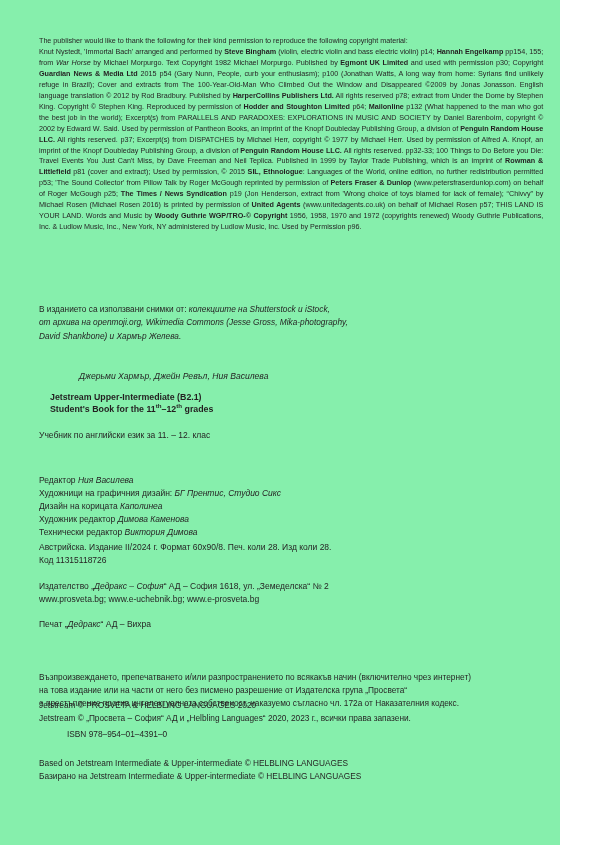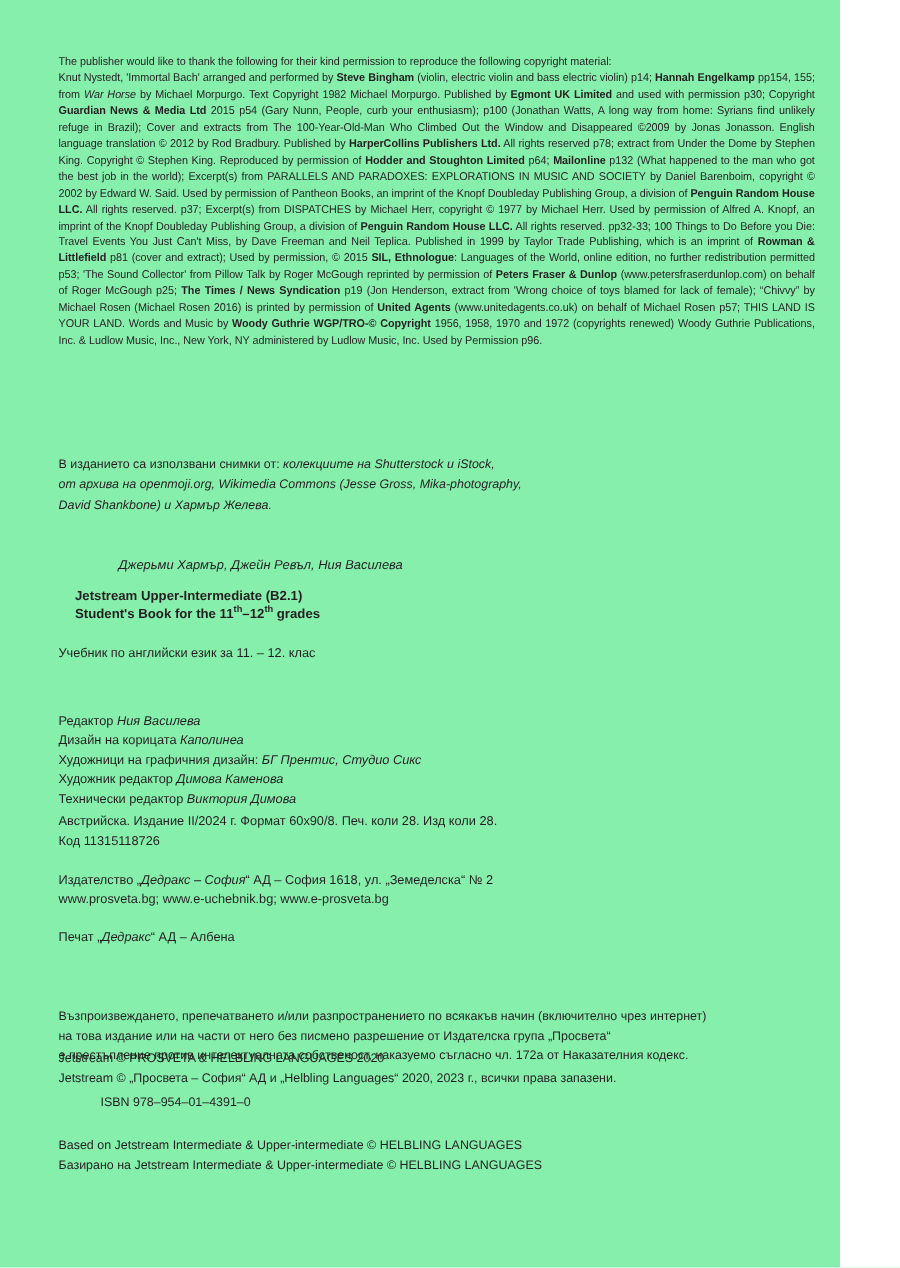--- a/index.html
+++ b/index.html
@@ -198,38 +198,38 @@
 
   <div class="title-block">
     <span>Jetstream Upper-Intermediate (B2.1)</span><br>
     <span>Student's Book for the 11</span><sup>th</sup><span>–12</span><sup>th</sup><span> grades</span>
   </div>
 
   <div class="subject-line">Учебник по английски език за 11. – 12. клас</div>
 
   <div class="staff-block" id="staff-block">
       <div><span>Редактор </span><span class="nm">Ния Василева</span></div>
+      <div><span>Художници на графичния дизайн: </span><span class="nm">БГ Прентис, Студио Сикс</span></div>
       <div><span>Дизайн на корицата </span><span class="nm">Каполинеа</span></div>
-      <div><span>Художници на графичния дизайн: </span><span class="nm">БГ Прентис, Студио Сикс</span></div>
       <div><span>Художник редактор </span><span class="nm">Димова Каменова</span></div>
       <div><span>Технически редактор </span><span class="nm">Виктория Димова</span></div>
     </div>
 
   <div class="edition-block">
     <span>Австрийска. Издание II/2024 г. Формат 60x90/8. Печ. коли 28. Изд коли 28.</span><br>
     <span>Код 11315118726</span>
   </div>
 
   <div class="publisher-block">
     <span>Издателство „</span><span class="it">Дедракс – София</span><span>“ АД – София 1618, ул. „Земеделска“ № 2</span><br>
     <span>www.prosveta.bg; www.e-uchebnik.bg; www.e-prosveta.bg</span>
   </div>
 
   <div class="print-block">
-    <span>Печат „</span><span class="it">Дедракс</span><span>“ АД – Албена</span>
+    <span>Печат „</span><span class="it">Дедракс</span><span>“ АД – Вихра</span>
   </div>
 
   <div class="legal-block">
     <span>Възпроизвеждането, препечатването и/или разпространението по всякакъв начин (включително чрез интернет)</span><br>
     <span>на това издание или на части от него без писмено разрешение от Издателска група „Просвета“</span><br>
     <span>е престъпление против интелектуалната собственост, наказуемо съгласно чл. 172а от Наказателния кодекс.</span>
   </div>
 
   <div class="rights-block">
     <span>Jetstream © PROSVETA &amp; HELBLING LANGUAGES 2020</span><br>

